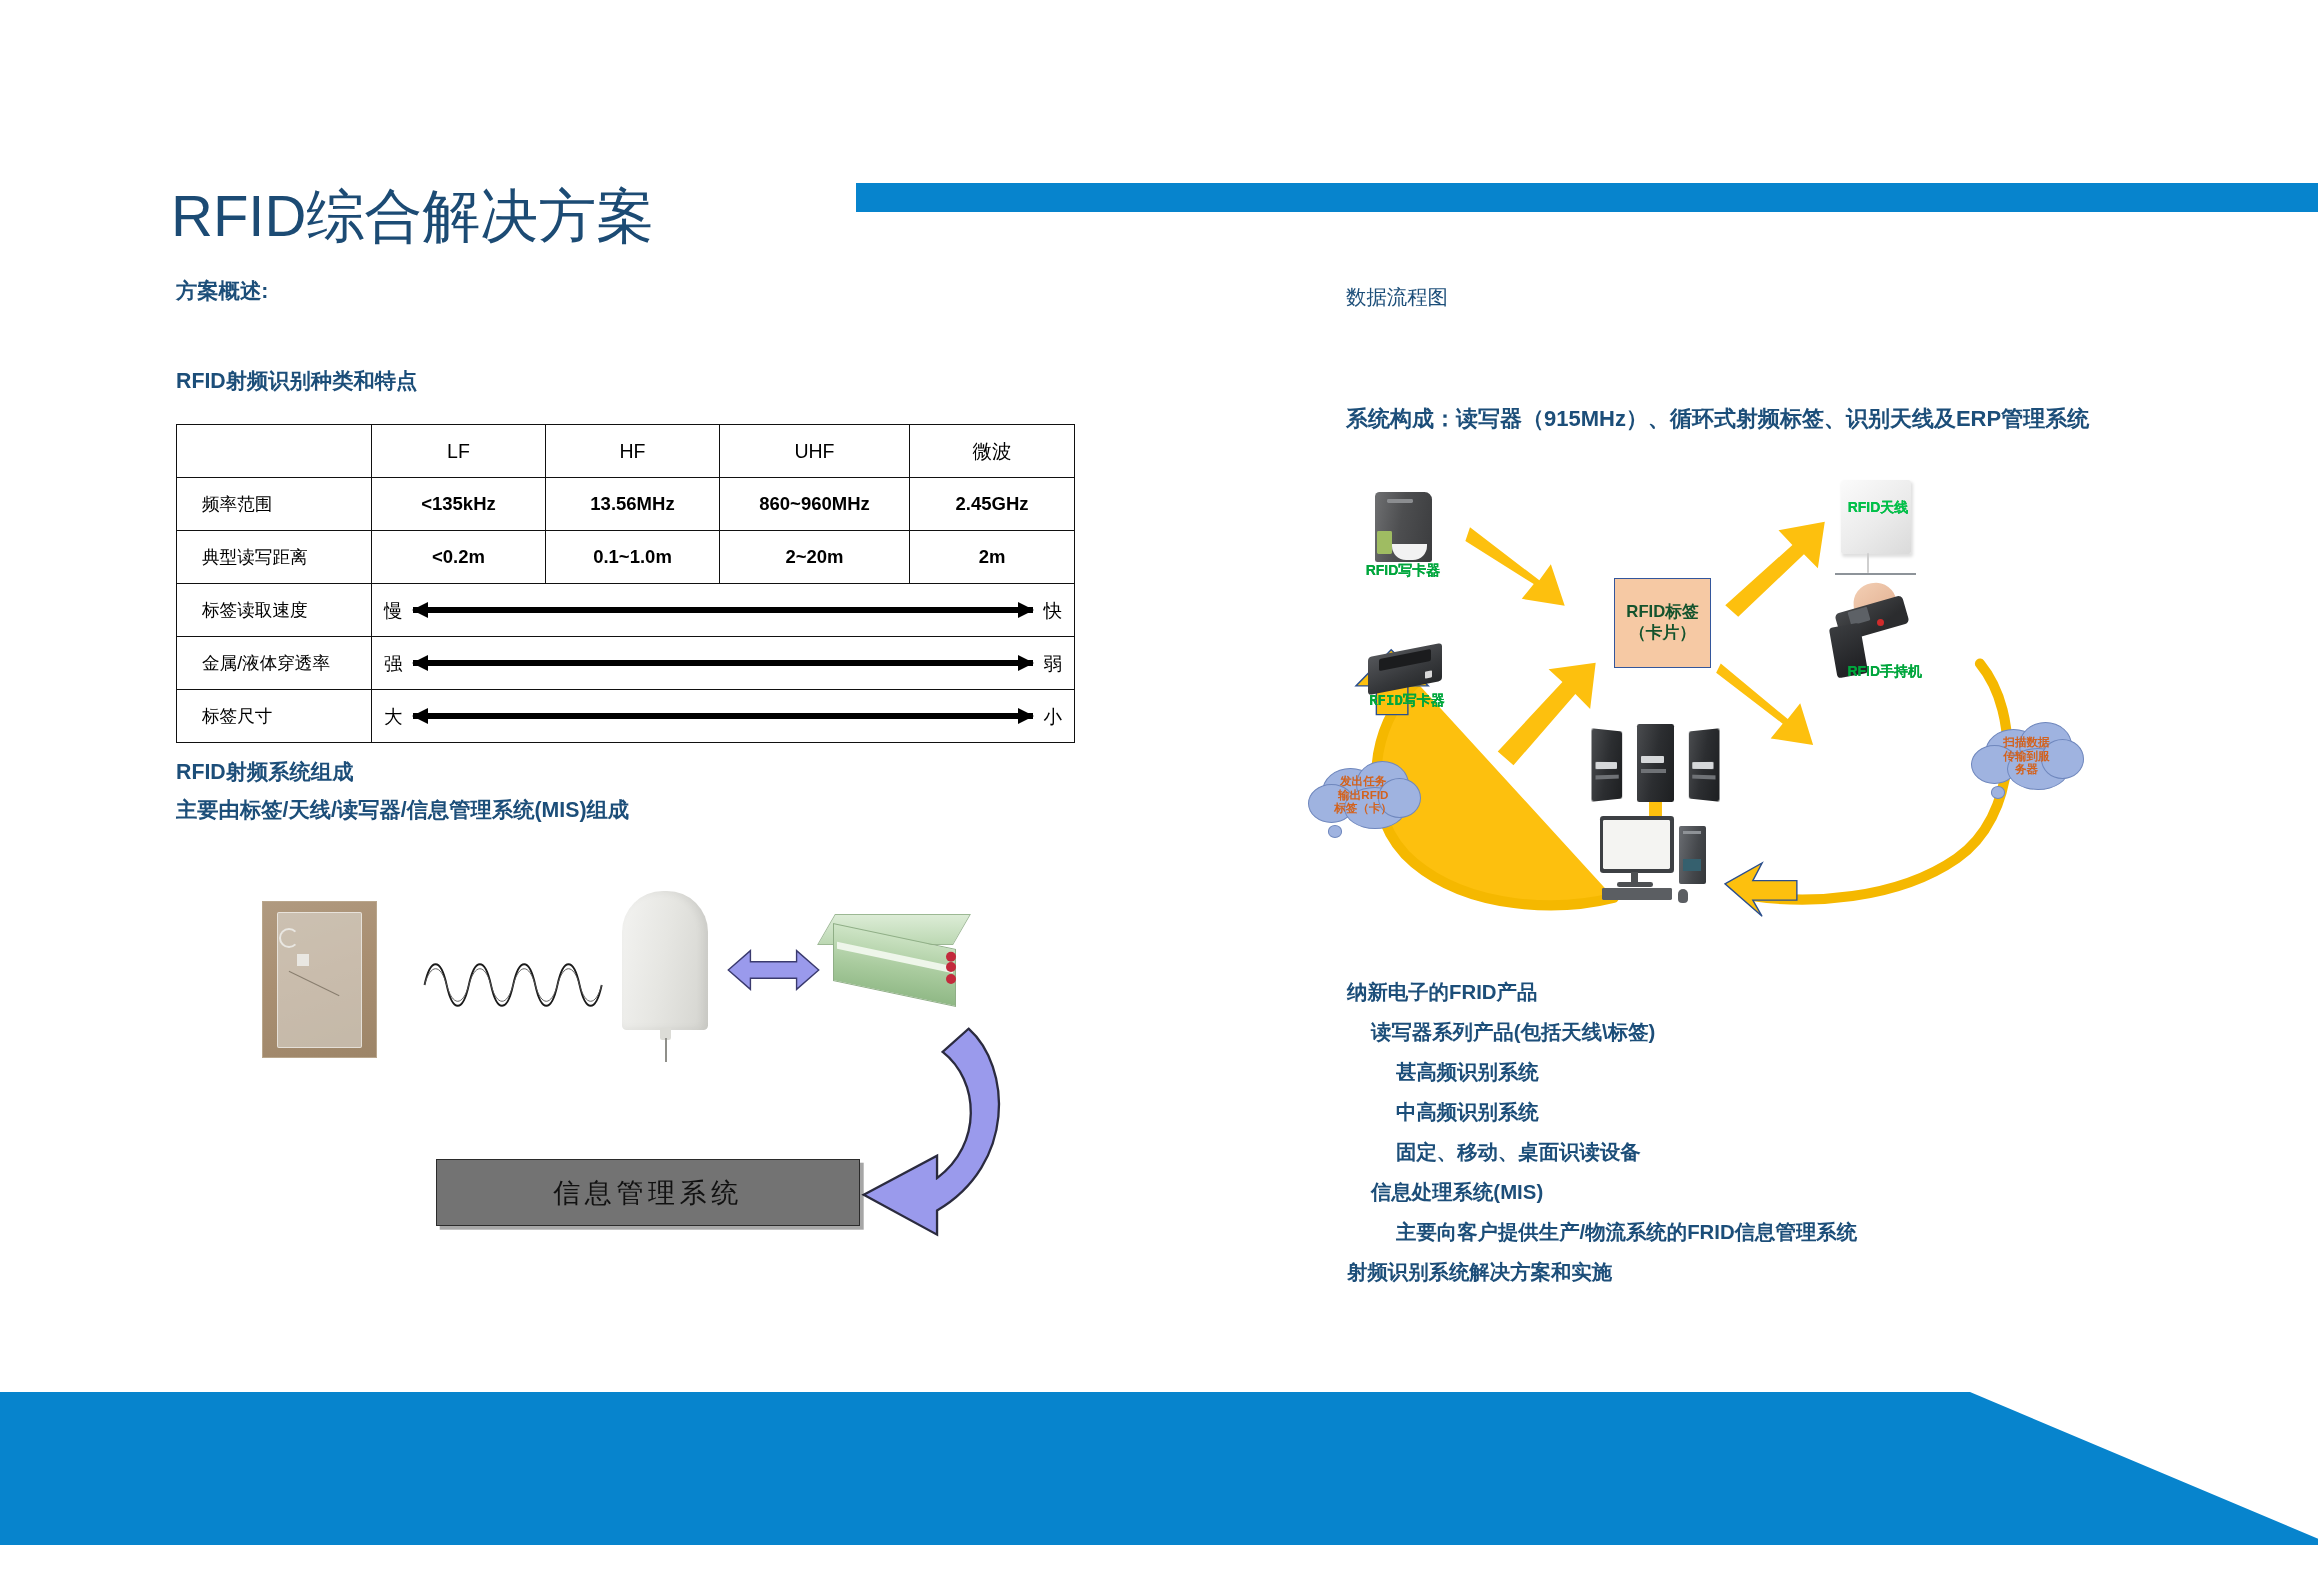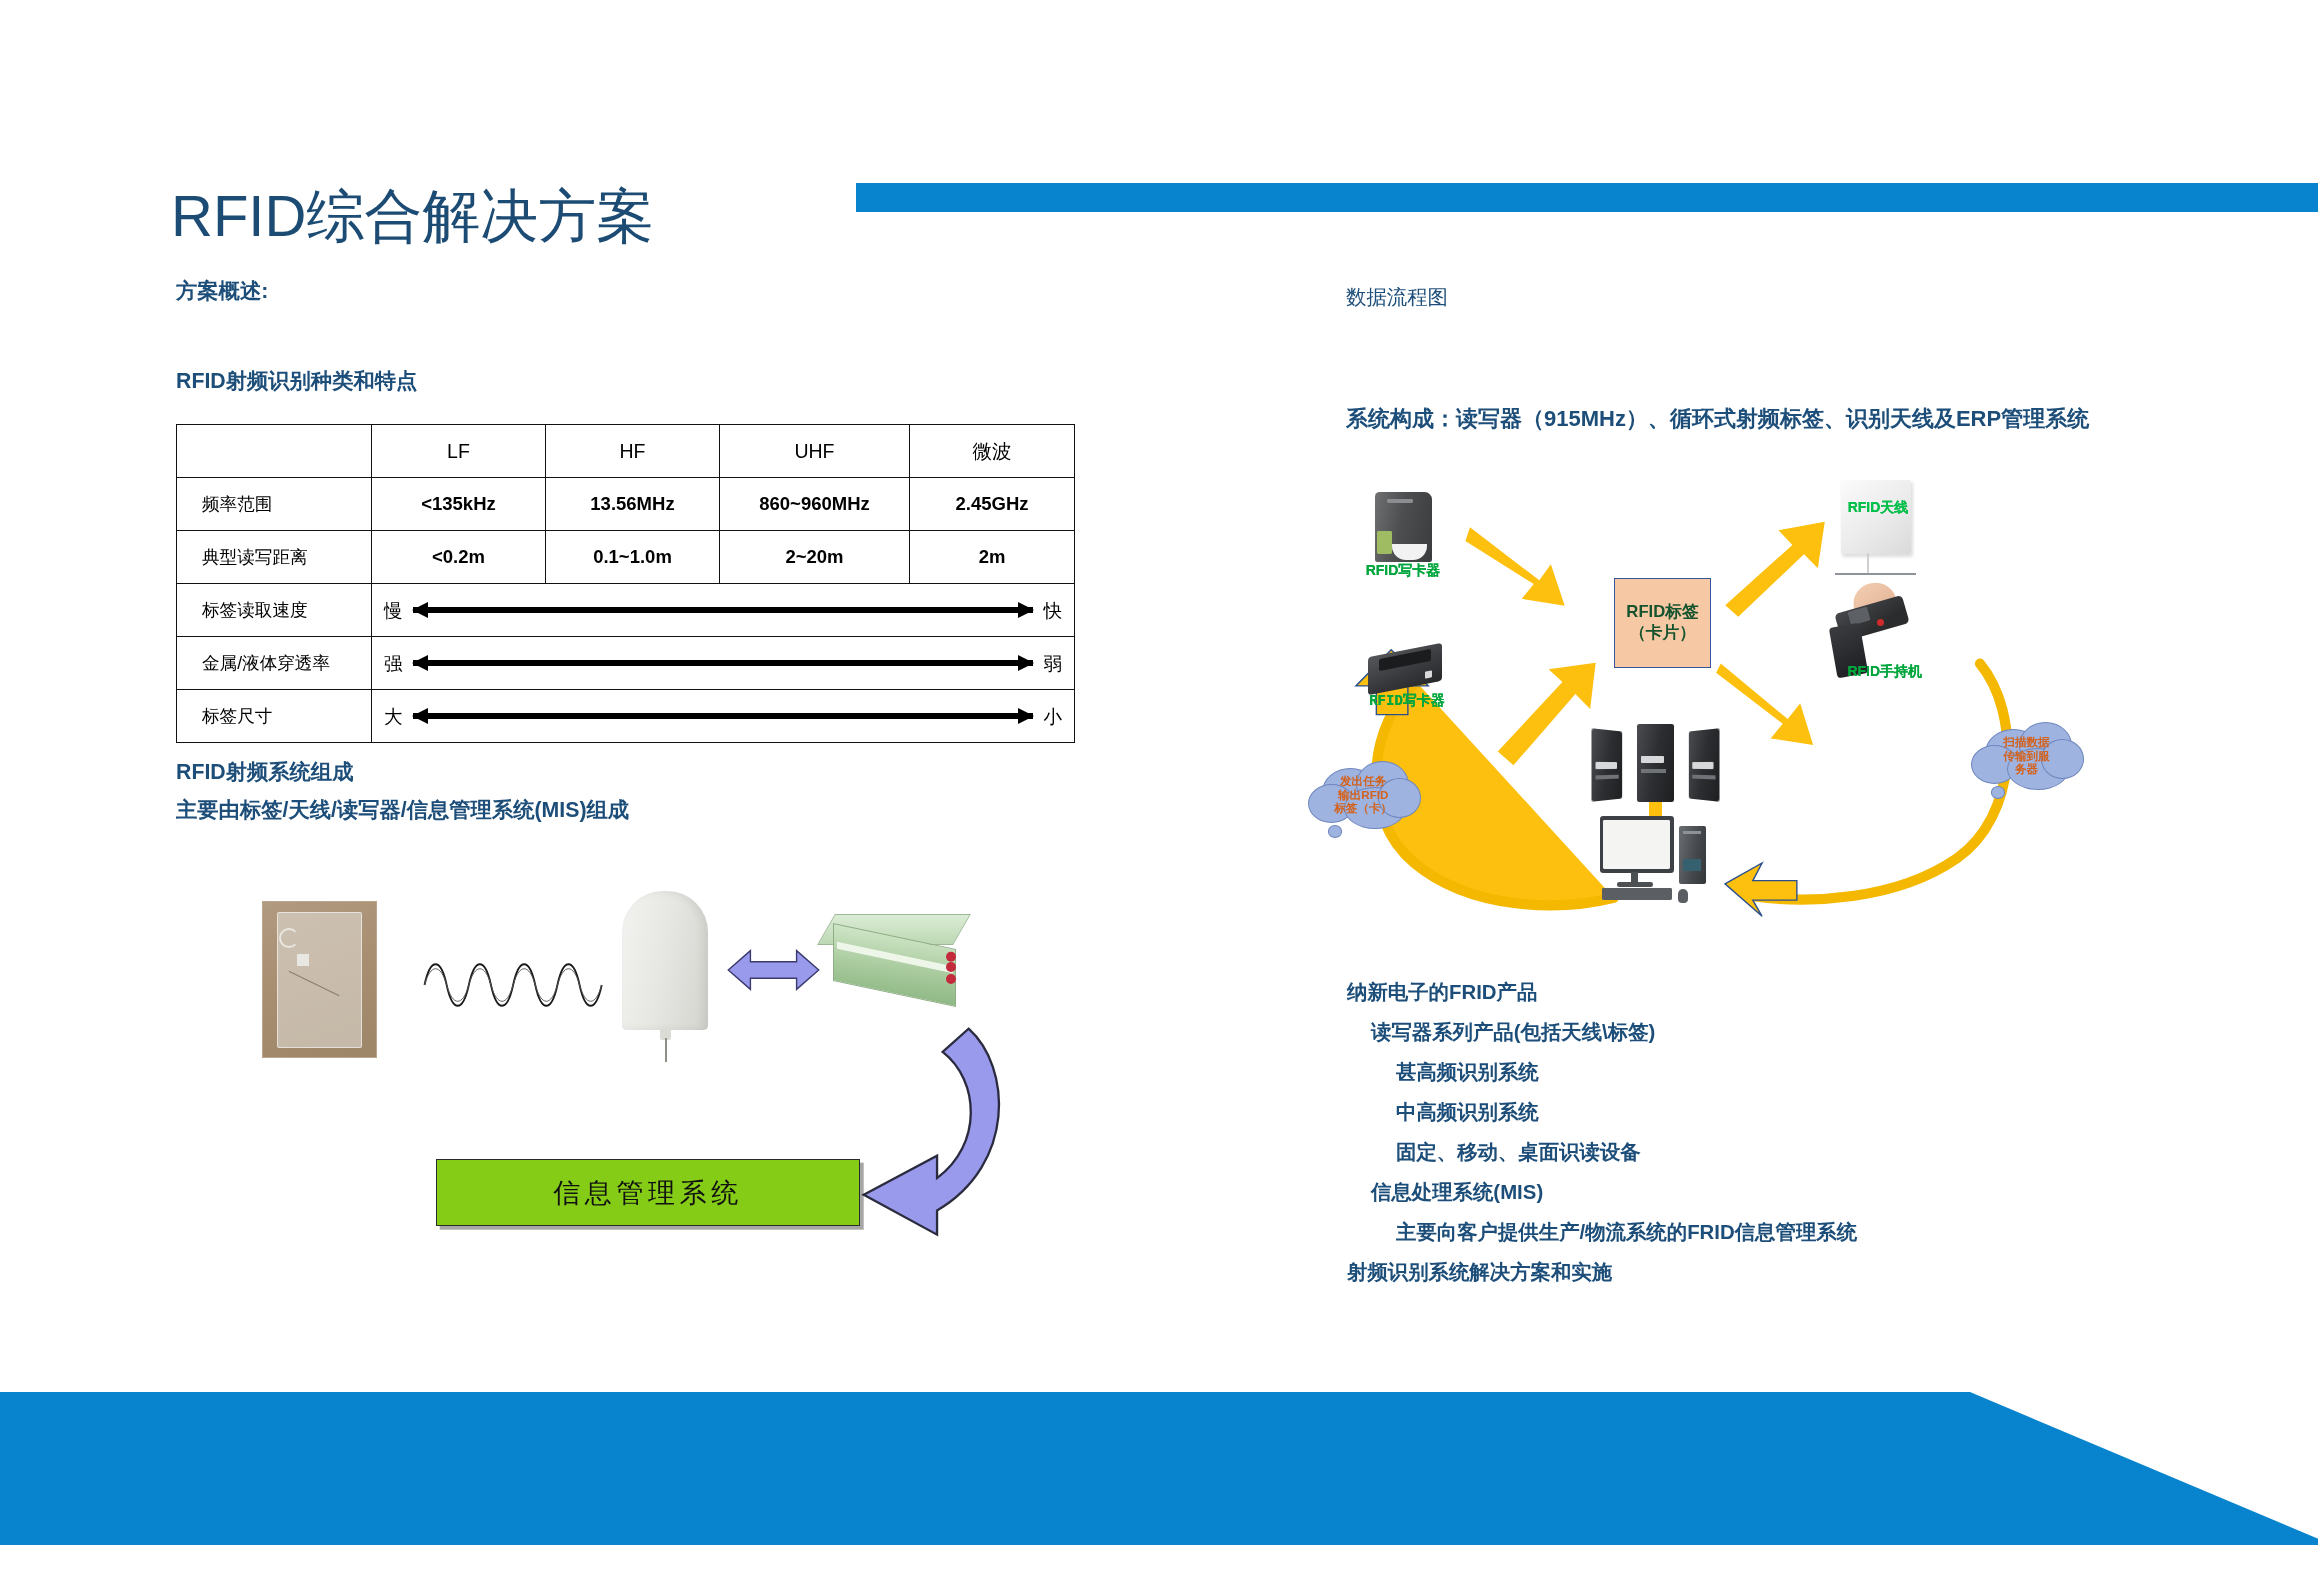--- a/index.html
+++ b/index.html
@@ -146,21 +146,21 @@
     position:absolute;left:11px;top:40px;width:116px;height:6.5px;
     background:#eef6ea;transform:skewY(12deg);
   }
   .reader-port{
     position:absolute;left:120px;top:48px;width:10.2px;height:10.2px;border-radius:50%;
     background:#c32a3c;box-shadow:0 12px 0 #c32a3c,0 -10.2px 0 #c32a3c;
   }
 
   .mis-box{
     position:absolute;left:436px;top:1159px;width:422px;height:65px;
-    background:#84cc16;border:1.9px solid #2b2b2b;
+    background:#737373;border:1.9px solid #2b2b2b;
     box-shadow:3.7px 3.7px 0 rgba(0,0,0,.35);
     display:flex;align-items:center;justify-content:center;
   }
   .mis-box span{
     font-size:27px;color:#111;letter-spacing:4.6px;
     font-family:"DejaVu Serif","Liberation Serif",serif;
   }
 
   .curve-arrow{position:absolute;left:821px;top:1025px;width:195px;height:218px;}
 

